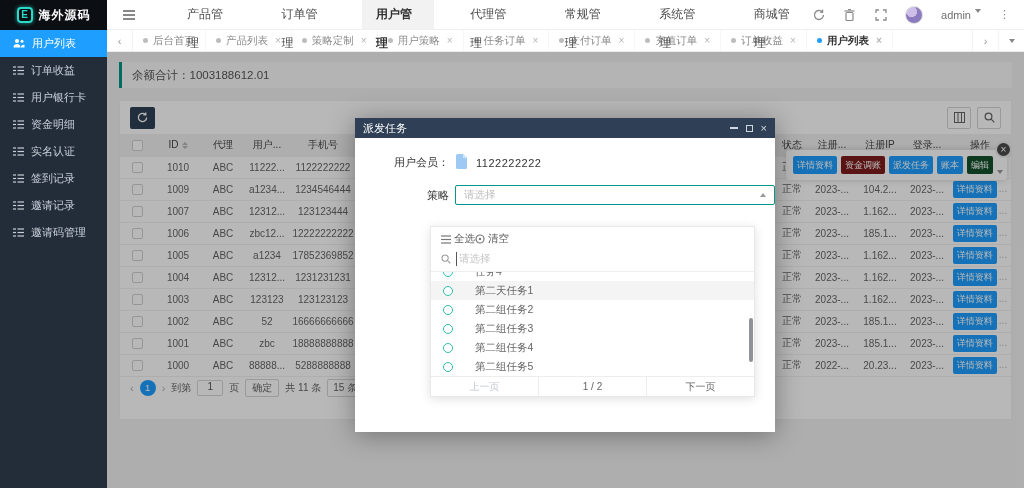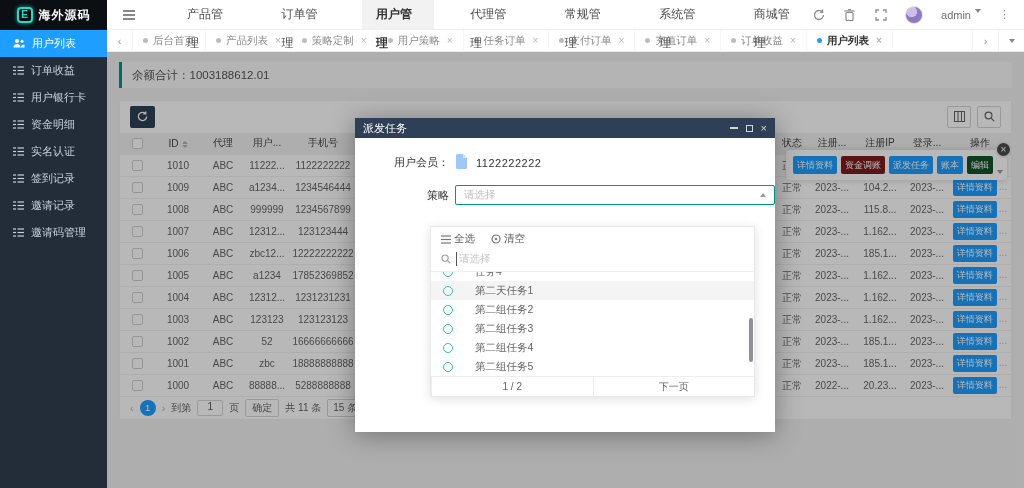--- a/index.html
+++ b/index.html
@@ -87,21 +87,21 @@
   .mt-max { width:7px; height:7px; border:1px solid #cfd8e0; cursor:pointer; }
   .mt-close { color:#cfd8e0; font-size:11px; line-height:1; cursor:pointer; }
   .modal-body { position:relative; padding-top:16px; }
   .form-row { display:flex; align-items:center; margin-bottom:14px;margin-left:28px; }
   .form-label { width:72px; text-align:right; font-size:11px; color:#333; flex:0 0 72px; padding-right:6px; }
   .file-ico { margin-right:8px; }
   .member-val { font-size:11px; color:#333; letter-spacing:.5px; }
   .select-box { width:322px; height:20px; border:1px solid #009688; border-radius:2px; display:flex; align-items:center; padding:0 8px; cursor:pointer; background:#fff; }
   .select-ph { color:#bdbdbd; font-size:10.5px; flex:1; text-align:left; }
   .dropdown { position:absolute; left:75px; top:88px; width:325px; background:#fff; border:1px solid #e8e8e8; box-shadow:0 2px 10px rgba(0,0,0,.12); z-index:5; }
-  .dd-tools { display:flex; align-items:center; gap:16px; padding:5px 10px 3px; font-size:10.5px; color:#595959; }
+  .dd-tools { display:flex; align-items:center; padding:5px 10px 3px; font-size:10.5px; color:#595959; }
   .dd-tool { display:flex; align-items:center; gap:3px; cursor:pointer; }
   .dd-search { display:flex; align-items:center; gap:5px; padding:3px 10px 5px; border-bottom:1px solid #f0f0f0; }
   .dd-search .ph { color:#c4c4c4; font-size:10.5px; border-left:1px solid #555; padding-left:2px; }
   .dd-list { height:104px; overflow:hidden; position:relative; }
   .dd-opt { height:19px; display:flex; align-items:center; gap:22px; padding:0 12px; font-size:10.5px; color:#666; cursor:pointer; }
   .dd-opt:first-child { margin-top:-10px; }
   .dd-opt.hover { background:#f4f4f4; }
   .radio { width:10px; height:10px; border:1.5px solid #2fbfa9; border-radius:50%; background:#fff; flex:0 0 auto; }
   .dd-scroll { position:absolute; right:1px; top:46px; width:4px; height:44px; background:#8f9399; border-radius:2px; }
   .dd-pager { display:flex; border-top:1px solid #ededed; height:20px; line-height:19px; font-size:10px; text-align:center; }
@@ -394,33 +394,20 @@
           <tr>
             <td><span class="cb"></span></td>
             <td>1009</td>
             <td>ABC</td>
             <td>a1234...</td>
             <td>1234546444</td>
             <td></td>
             <td>正常</td>
             <td>2023-...</td>
             <td>104.2...</td>
-            <td>2023-...</td>
-            <td><span class="btn-detail">详情资料</span><span class="dots-more">...</span></td>
-          </tr>
-          <tr>
-            <td><span class="cb"></span></td>
-            <td>1008</td>
-            <td>ABC</td>
-            <td>999999</td>
-            <td>1234567899</td>
-            <td></td>
-            <td>正常</td>
-            <td>2023-...</td>
-            <td>115.8...</td>
             <td>2023-...</td>
             <td><span class="btn-detail">详情资料</span><span class="dots-more">...</span></td>
           </tr>
           <tr>
             <td><span class="cb"></span></td>
             <td>1007</td>
             <td>ABC</td>
             <td>12312...</td>
             <td>123123444</td>
             <td></td>
@@ -629,18 +616,19 @@
             <span class="radio"></span>
             <span>第二组任务4</span>
           </div>
           <div class="dd-opt">
             <span class="radio"></span>
             <span>第二组任务5</span>
           </div>
           <div class="dd-scroll"></div>
       </div>
       <div class="dd-pager">
+        <div class="dd-pg disabled">上一页</div>
         <div class="dd-pg mid">1 / 2</div>
         <div class="dd-pg">下一页</div>
       </div>
     </div>
   </div>
 </div>
 
 </body></html>

